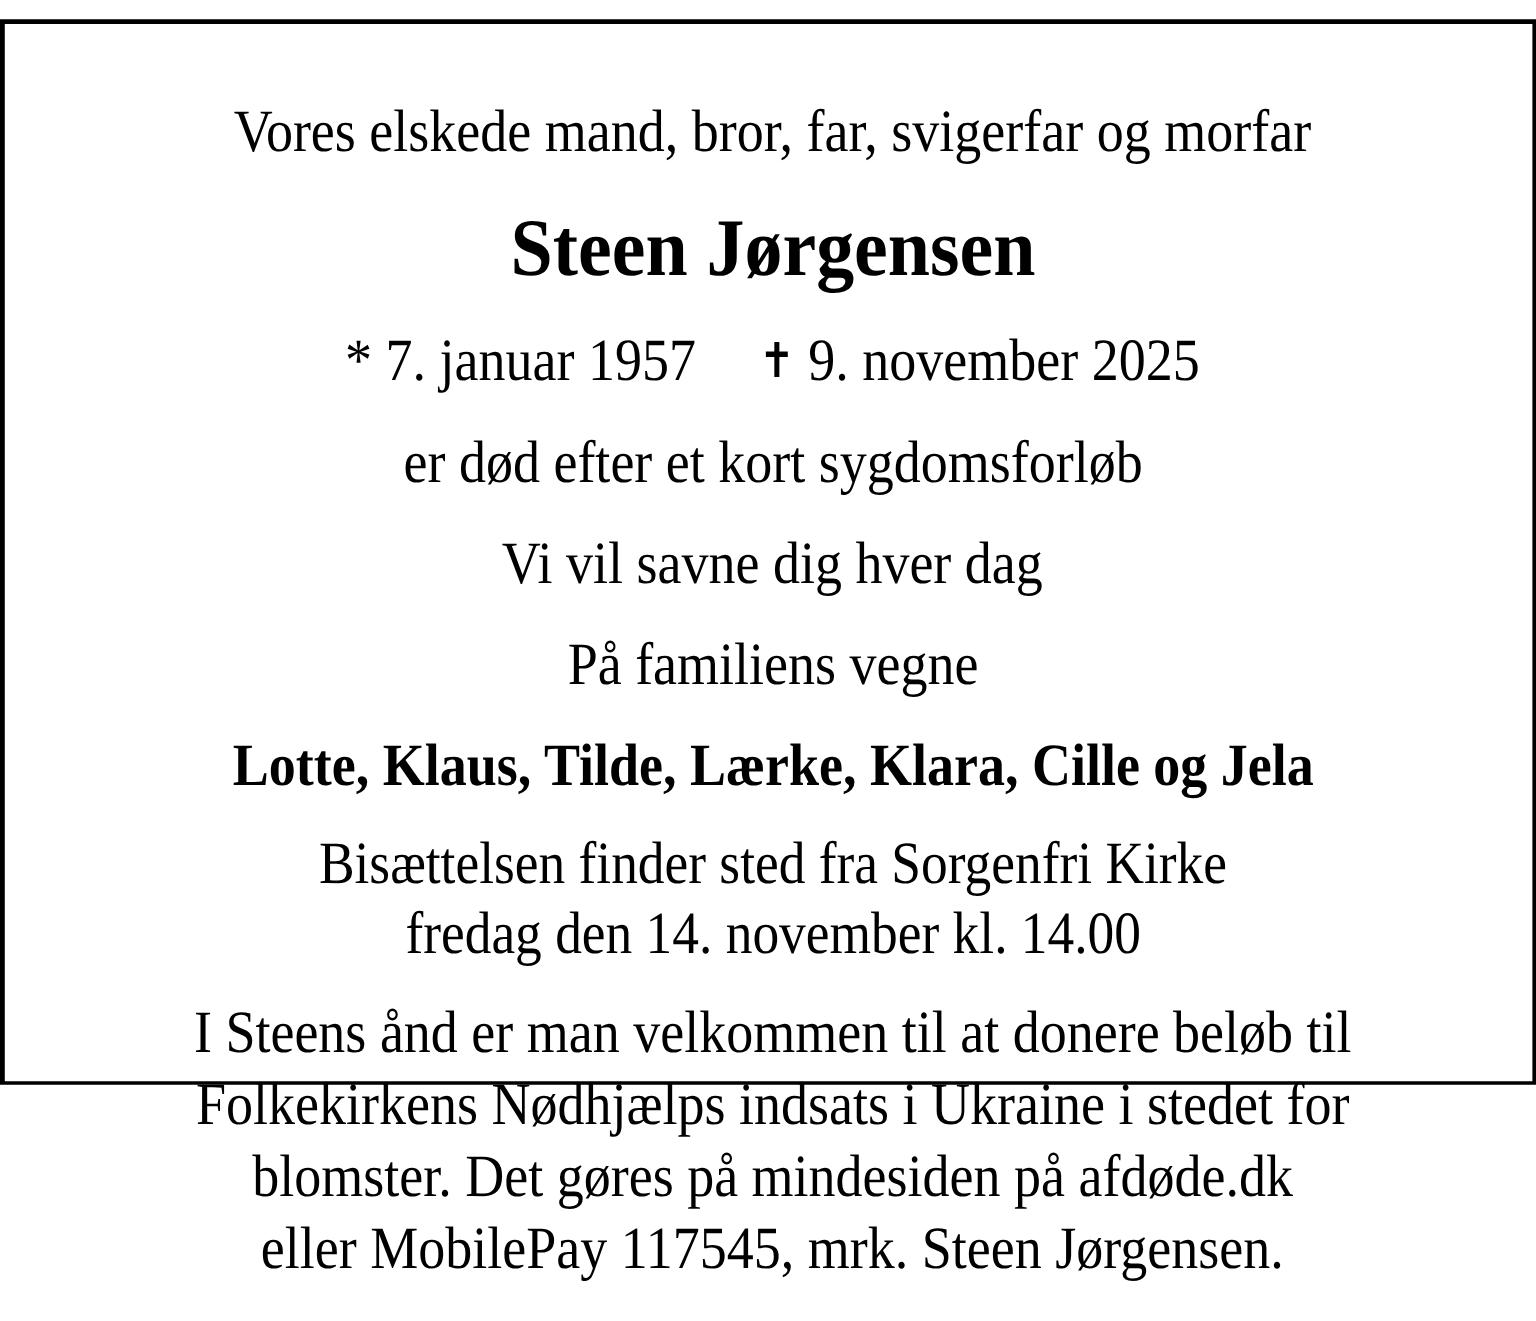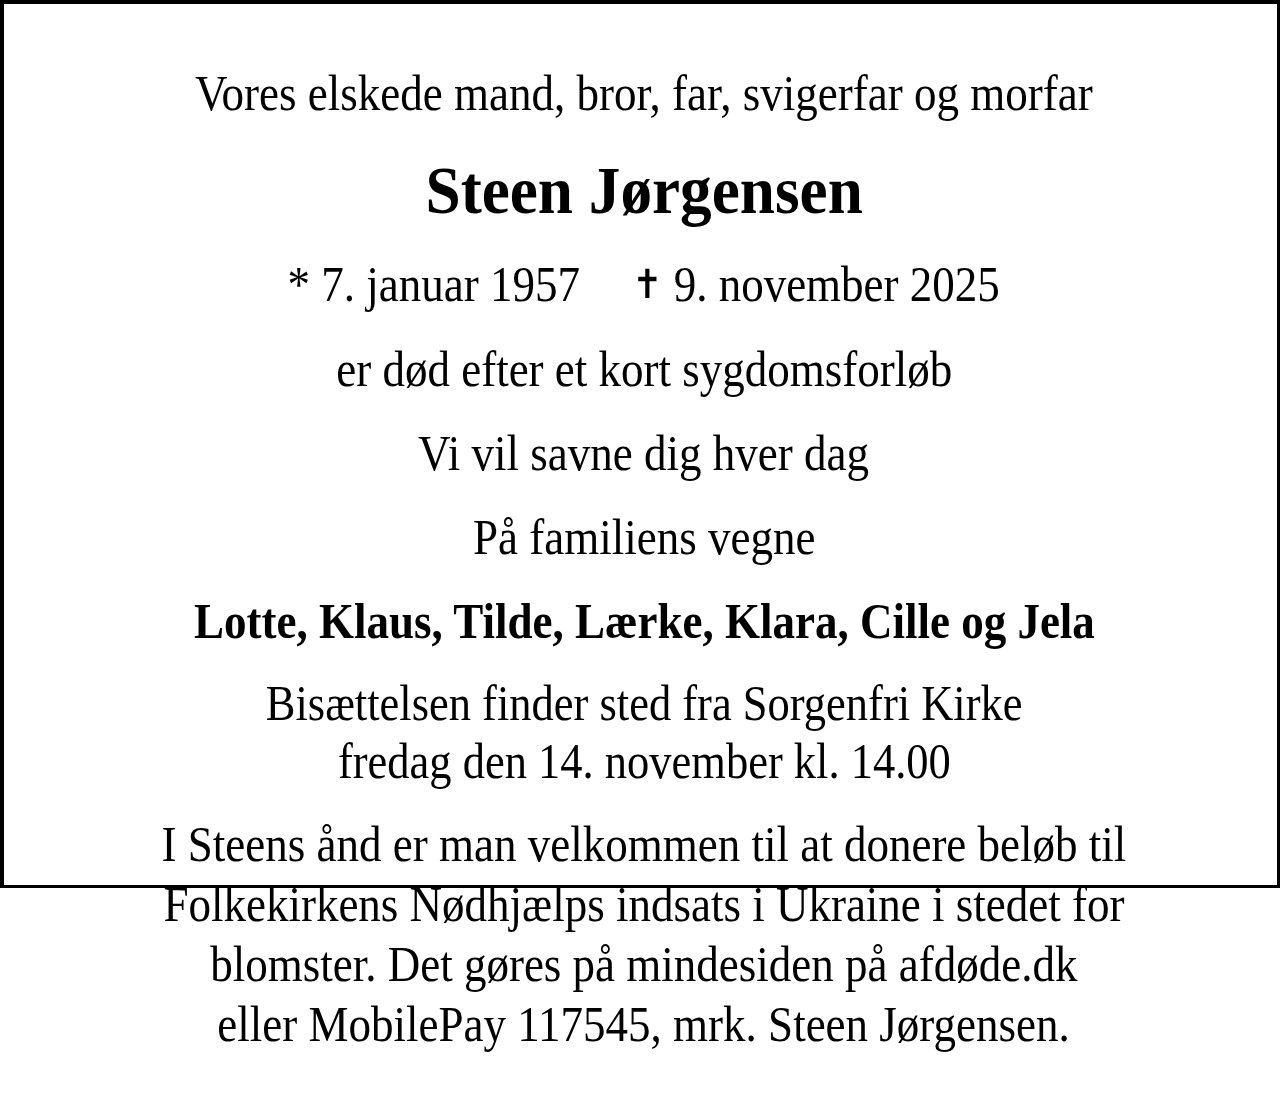--- a/index.html
+++ b/index.html
@@ -1,18 +1,18 @@
 <!DOCTYPE html>
 <html><head>
 <meta charset="utf-8">
 <style>
   html, body { margin:0; padding:0; background:#ffffff; }
   body { width:1280px; height:1101px; overflow:hidden; position:relative; }
   .frame {
-    position:absolute; left:0; top:0; width:1280px; height:888px;
+    position:absolute; left:0; top:16px; width:1280px; height:888px;
     box-sizing:border-box; border:4px solid #000; border-right-width:3px; border-bottom-width:3px;
     background:#fff;
   }
   .line {
     position:absolute; left:0; width:1280px; text-align:center;
     font-family:"Liberation Serif", "DejaVu Serif", serif; color:#000;
     white-space:nowrap; line-height:1;
   }
   .line > span { display:inline-block; transform-origin:center center; }
   .intro { top:64px; font-size:50px; }

